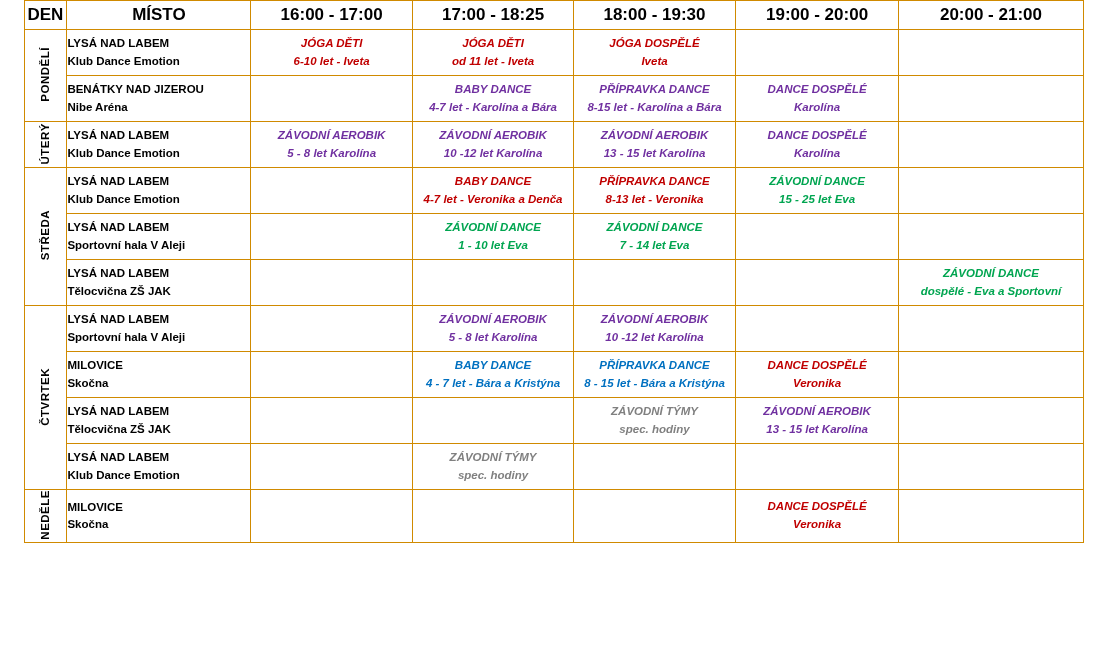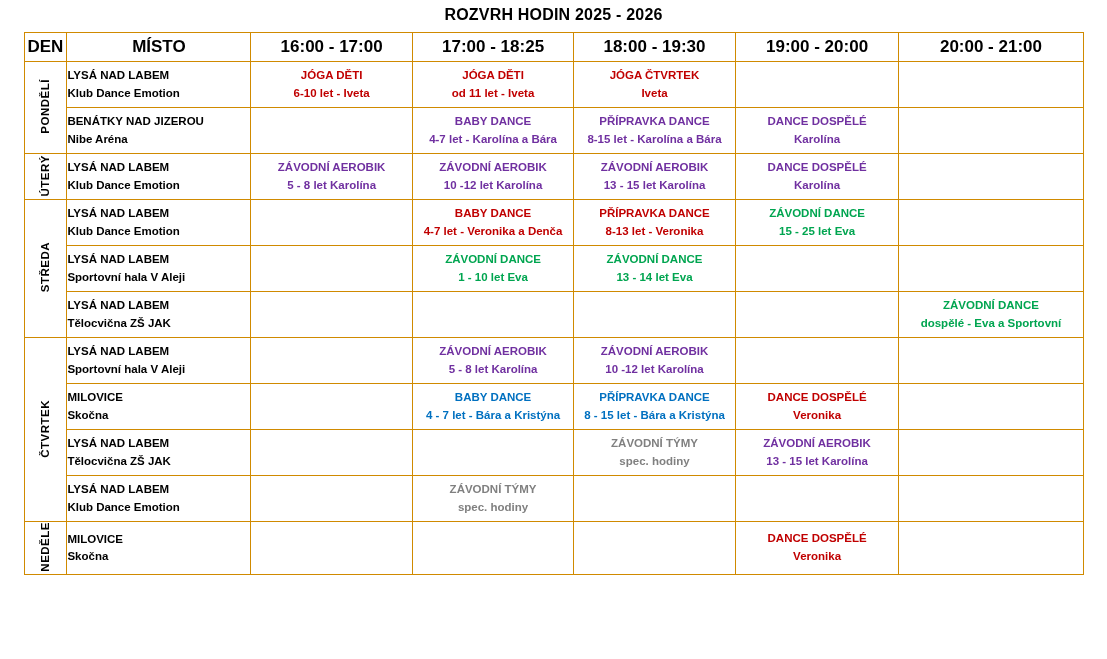--- a/index.html
+++ b/index.html
@@ -71,38 +71,38 @@
     font-size: 11.5px;
     font-weight: bold;
     line-height: 1.5;
   }
   .placecell .l1, .placecell .l2 { display: block; }
   .cell {
     text-align: center;
     font-size: 11.5px;
     line-height: 1.55;
     padding: 4px 2px;
+    font-style: italic;
   }
   .cell .cls {
     display: block;
     font-weight: bold;
   }
   .cell .det {
     display: block;
     font-weight: bold;
   }
   .empty { background: #ffffff; }
   tr.row { height: 46px; }
 </style>
 </head>
 <body>
 
 <div class="page">
 
-  <div class="title">ROZVRH HODIN 2025 - 2026</div>
 
   <table class="schedule">
     <colgroup>
       <col class="c-day">
       <col class="c-place">
       <col class="c-slot">
       <col class="c-slot">
       <col class="c-slot">
       <col class="c-slot5">
       <col class="c-slot6">
@@ -127,21 +127,21 @@
           </td>
           <td class="cell" style="color: rgb(192, 0, 0);">
             <span class="cls">JÓGA DĚTI</span>
             <span class="det">6-10 let - Iveta</span>
           </td>
           <td class="cell" style="color: rgb(192, 0, 0);">
             <span class="cls">JÓGA DĚTI</span>
             <span class="det">od 11 let - Iveta</span>
           </td>
           <td class="cell" style="color: rgb(192, 0, 0);">
-            <span class="cls">JÓGA ČTVRTEK</span>
+            <span class="cls">JÓGA DOSPĚLÉ</span>
             <span class="det">Iveta</span>
           </td>
           <td class="cell empty" style="color: rgb(0, 0, 0);">
             <span class="cls"></span>
             <span class="det"></span>
           </td>
           <td class="cell empty" style="color: rgb(0, 0, 0);">
             <span class="cls"></span>
             <span class="det"></span>
           </td>
@@ -234,21 +234,21 @@
           <td class="cell empty" style="color: rgb(0, 0, 0);">
             <span class="cls"></span>
             <span class="det"></span>
           </td>
           <td class="cell" style="color: rgb(0, 165, 80);">
             <span class="cls">ZÁVODNÍ DANCE</span>
             <span class="det">1 - 10 let Eva</span>
           </td>
           <td class="cell" style="color: rgb(0, 165, 80);">
             <span class="cls">ZÁVODNÍ DANCE</span>
-            <span class="det">13 - 14 let Eva</span>
+            <span class="det">7 - 14 let Eva</span>
           </td>
           <td class="cell empty" style="color: rgb(0, 0, 0);">
             <span class="cls"></span>
             <span class="det"></span>
           </td>
           <td class="cell empty" style="color: rgb(0, 0, 0);">
             <span class="cls"></span>
             <span class="det"></span>
           </td>
         </tr>

